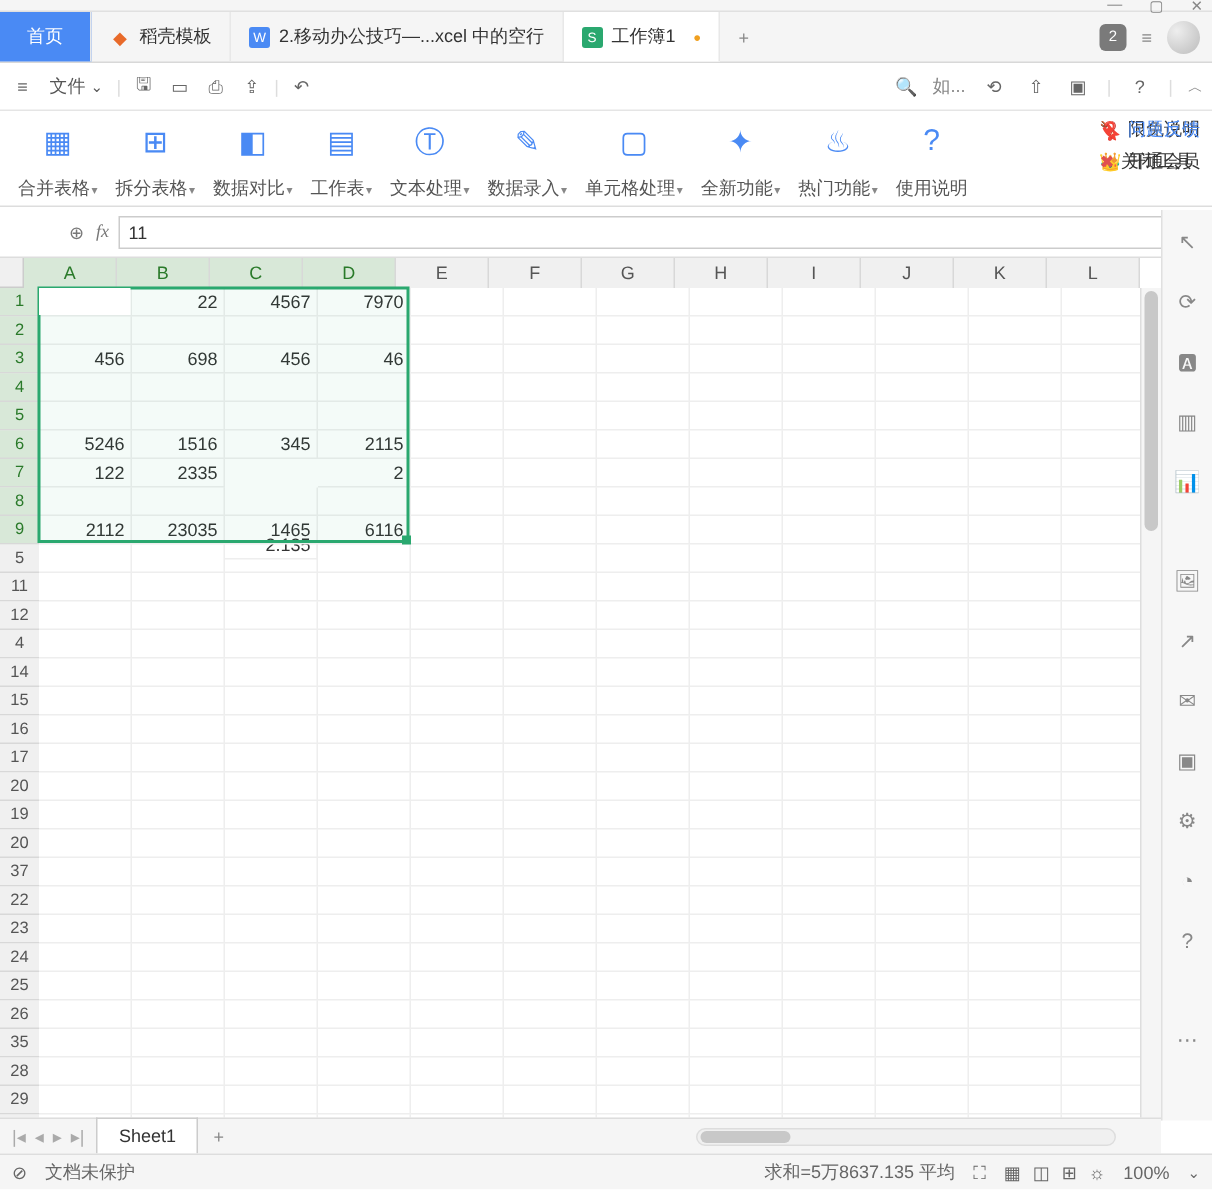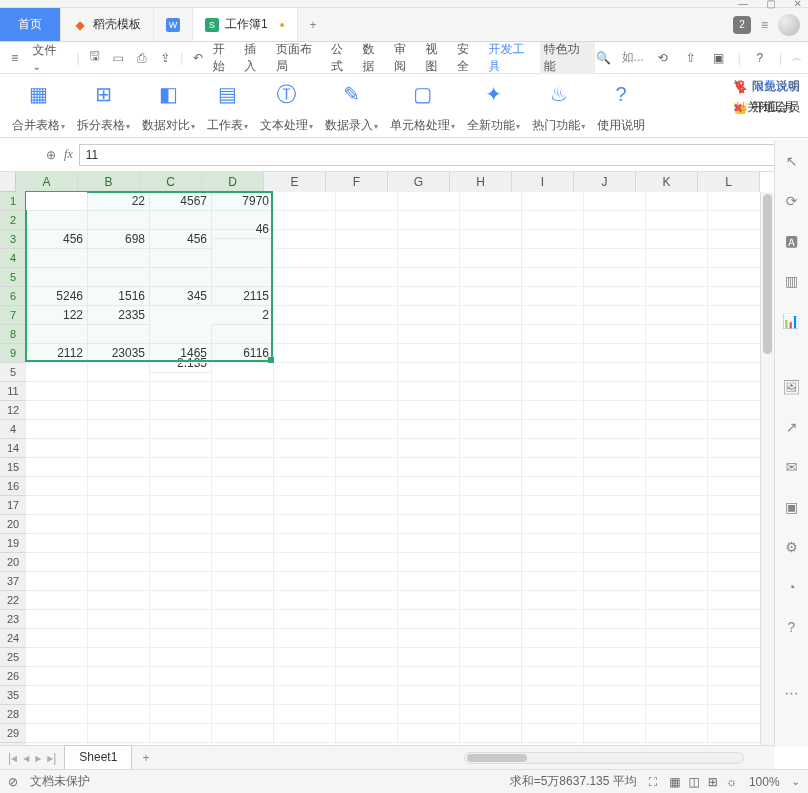--- a/index.html
+++ b/index.html
@@ -97,20 +97,21 @@
 <div class="tabs-row">
   <div class="tab home">
       <span>首页</span>
     </div>
   <div class="tab">
     <span class="tab-icon" style="color:#e86a2a">◆</span>
     <span>稻壳模板</span>
   </div>
   <div class="tab">
     <span class="tab-icon" style="background:#4a8af4;color:#fff;border-radius:2px;font-size:9px;padding:1px 2px;">W</span>
+    <span>2.移动办公技巧—...xcel 中的空行</span>
   </div>
   <div class="tab" style="background:#fff;">
     <span class="tab-icon" style="background:#2aa86f;color:#fff;border-radius:2px;font-size:9px;padding:1px 2px;">S</span>
     <span>工作簿1</span>
     <span class="dot">•</span>
   </div>
   <div class="tab add">
       <span>+</span>
     </div>
   <div class="tabs-right">
@@ -127,32 +128,20 @@
     <span class="mb-icon">≡</span>
     <span class="dd"><span>文件</span> <span class="chev">⌄</span></span>
     <span style="color:#ddd">|</span>
     <span class="mb-icon">🖫</span>
     <span class="mb-icon">▭</span>
     <span class="mb-icon">⎙</span>
     <span class="mb-icon">⇪</span>
     <span style="color:#ddd">|</span>
     <span class="mb-icon">↶</span>
   </div>
-  <div class="ribbon-tabs" id="ribbon-tabs">
-      <div class="ribbon-tab">开始</div>
-      <div class="ribbon-tab">插入</div>
-      <div class="ribbon-tab">页面布局</div>
-      <div class="ribbon-tab">公式</div>
-      <div class="ribbon-tab">数据</div>
-      <div class="ribbon-tab">审阅</div>
-      <div class="ribbon-tab">视图</div>
-      <div class="ribbon-tab">安全</div>
-      <div class="ribbon-tab active">开发工具</div>
-      <div class="ribbon-tab boxed">特色功能</div>
-    </div>
   <div class="mb-right">
     <span class="q">🔍</span>
     <span class="q">如...</span>
     <span class="mb-icon">⟲</span>
     <span class="mb-icon">⇧</span>
     <span class="mb-icon">▣</span>
     <span style="color:#ddd">|</span>
     <span class="mb-icon">?</span>
     <span style="color:#ddd">|</span>
     <span class="caret">︿</span>
@@ -306,21 +295,21 @@
         <div class="cell" style="left: 310px; top: 19px; width: 62px;"></div>
         <div class="cell" style="left: 372px; top: 19px; width: 62px;"></div>
         <div class="cell" style="left: 434px; top: 19px; width: 62px;"></div>
         <div class="cell" style="left: 496px; top: 19px; width: 62px;"></div>
         <div class="cell" style="left: 558px; top: 19px; width: 62px;"></div>
         <div class="cell" style="left: 620px; top: 19px; width: 62px;"></div>
         <div class="cell" style="left: 682px; top: 19px; width: 62px;"></div>
         <div class="cell" style="left: 0px; top: 38px; width: 62px;">456</div>
         <div class="cell" style="left: 62px; top: 38px; width: 62px;">698</div>
         <div class="cell" style="left: 124px; top: 38px; width: 62px;">456</div>
-        <div class="cell" style="left: 186px; top: 28px; width: 62px;">46</div>
+        <div class="cell" style="left: 186px; top: 38px; width: 62px;">46</div>
         <div class="cell" style="left: 248px; top: 38px; width: 62px;"></div>
         <div class="cell" style="left: 310px; top: 38px; width: 62px;"></div>
         <div class="cell" style="left: 372px; top: 38px; width: 62px;"></div>
         <div class="cell" style="left: 434px; top: 38px; width: 62px;"></div>
         <div class="cell" style="left: 496px; top: 38px; width: 62px;"></div>
         <div class="cell" style="left: 558px; top: 38px; width: 62px;"></div>
         <div class="cell" style="left: 620px; top: 38px; width: 62px;"></div>
         <div class="cell" style="left: 682px; top: 38px; width: 62px;"></div>
         <div class="cell" style="left: 0px; top: 57px; width: 62px;"></div>
         <div class="cell" style="left: 62px; top: 57px; width: 62px;"></div>

